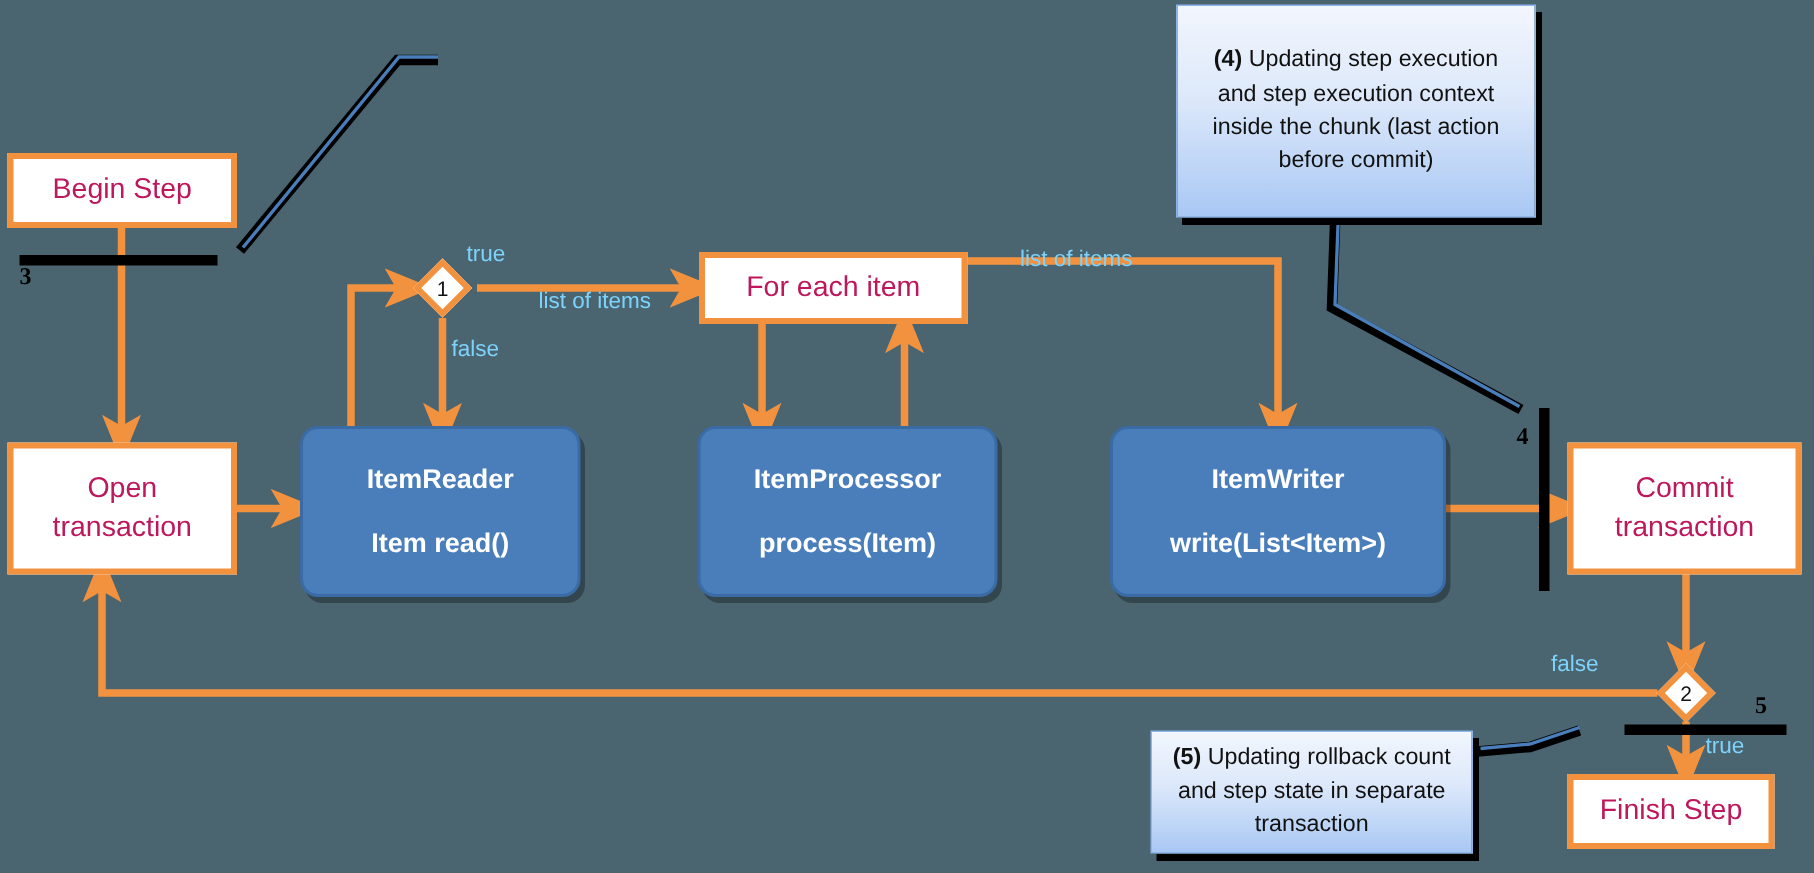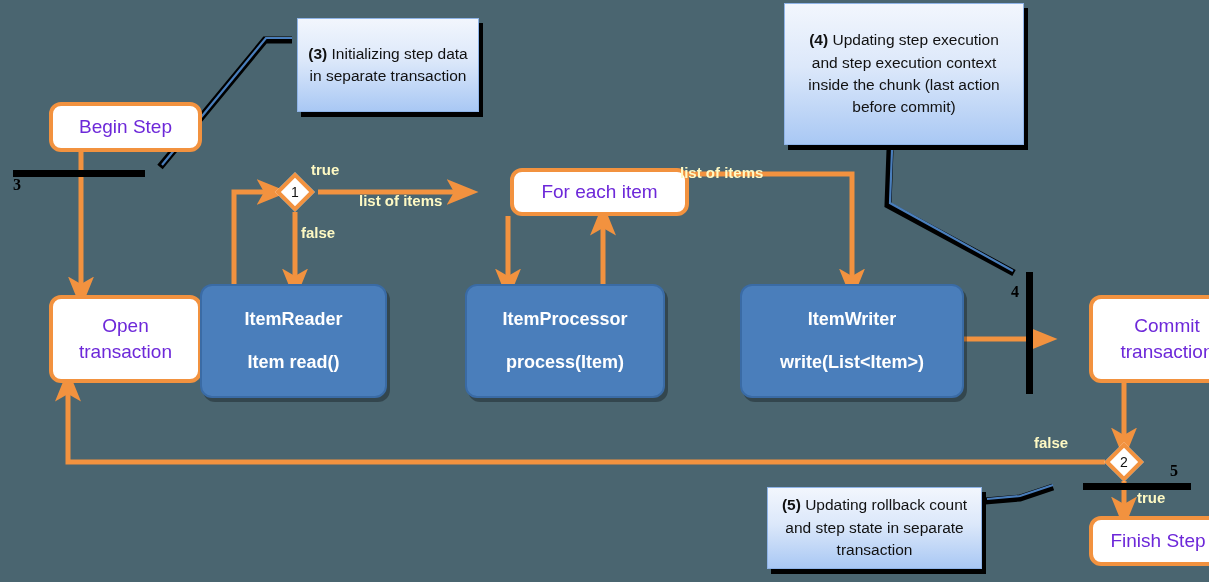--- a/index.html
+++ b/index.html
@@ -22,32 +22,31 @@
     width: 1209px;
     height: 582px;
   }
 
   
   .box-white {
     position: absolute;
     box-sizing: border-box;
     background: #ffffff;
     border: 4px solid #f2923f;
-    border-radius: 12px;
+    border-radius: 0;
     display: flex;
     flex-direction: column;
     align-items: center;
     justify-content: center;
-    color: #6d28d9;
+    color: #be185d;
     font-family: "Liberation Sans", sans-serif;
     font-size: 19px;
     line-height: 1.35;
     text-align: center;
     z-index: 6;
-    margin-left: 44px;
   }
 
   
   .box-blue {
     position: absolute;
     box-sizing: border-box;
     background: #4a7ebb;
     border: 2px solid #3a6ba5;
     border-radius: 12px;
     box-shadow: 3px 4px 0 rgba(0,0,0,0.30);
@@ -109,23 +108,23 @@
     font-family: "Liberation Sans", sans-serif;
     font-size: 14px;
     color: #111111;
     z-index: 2;
   }
 
   
   .edge-label {
     position: absolute;
     font-family: "Liberation Sans", sans-serif;
-    font-weight: bold;
+    font-weight: normal;
     font-size: 15px;
-    color: #fef9c3;
+    color: #7dd3fc;
     white-space: nowrap;
     z-index: 9;
   }
 
   
   .bar-h {
     position: absolute;
     background: #000000;
     height: 7px;
     z-index: 10;
@@ -258,25 +257,20 @@
 
   <div class="bar-h" style="left:13px; top:170px; width:132px;"></div>
   <div class="bar-num" style="left:13px; top:176px;">3</div>
 
   <div class="bar-v" style="left:1026px; top:272px; height:122px;"></div>
   <div class="bar-num" style="left:1011px; top:283px;">4</div>
 
   <div class="bar-h" style="left:1083px; top:483px; width:108px;"></div>
   <div class="bar-num" style="left:1170px; top:462px;">5</div>
 
-  <div class="callout" style="left:297px; top:18px; width:182px; height:94px;">
-    <div>
-      <b>(3)</b><span> Initializing step data in separate transaction</span>
-    </div>
-  </div>
 
   <div class="callout" style="left:784px; top:3px; width:240px; height:142px;">
     <div>
       <b>(4)</b><span> Updating step execution and step execution context inside the chunk (last action before commit)</span>
     </div>
   </div>
 
   <div class="callout" style="left:767px; top:487px; width:215px; height:82px;">
     <div>
       <b>(5)</b><span> Updating rollback count and step state in separate transaction</span>

